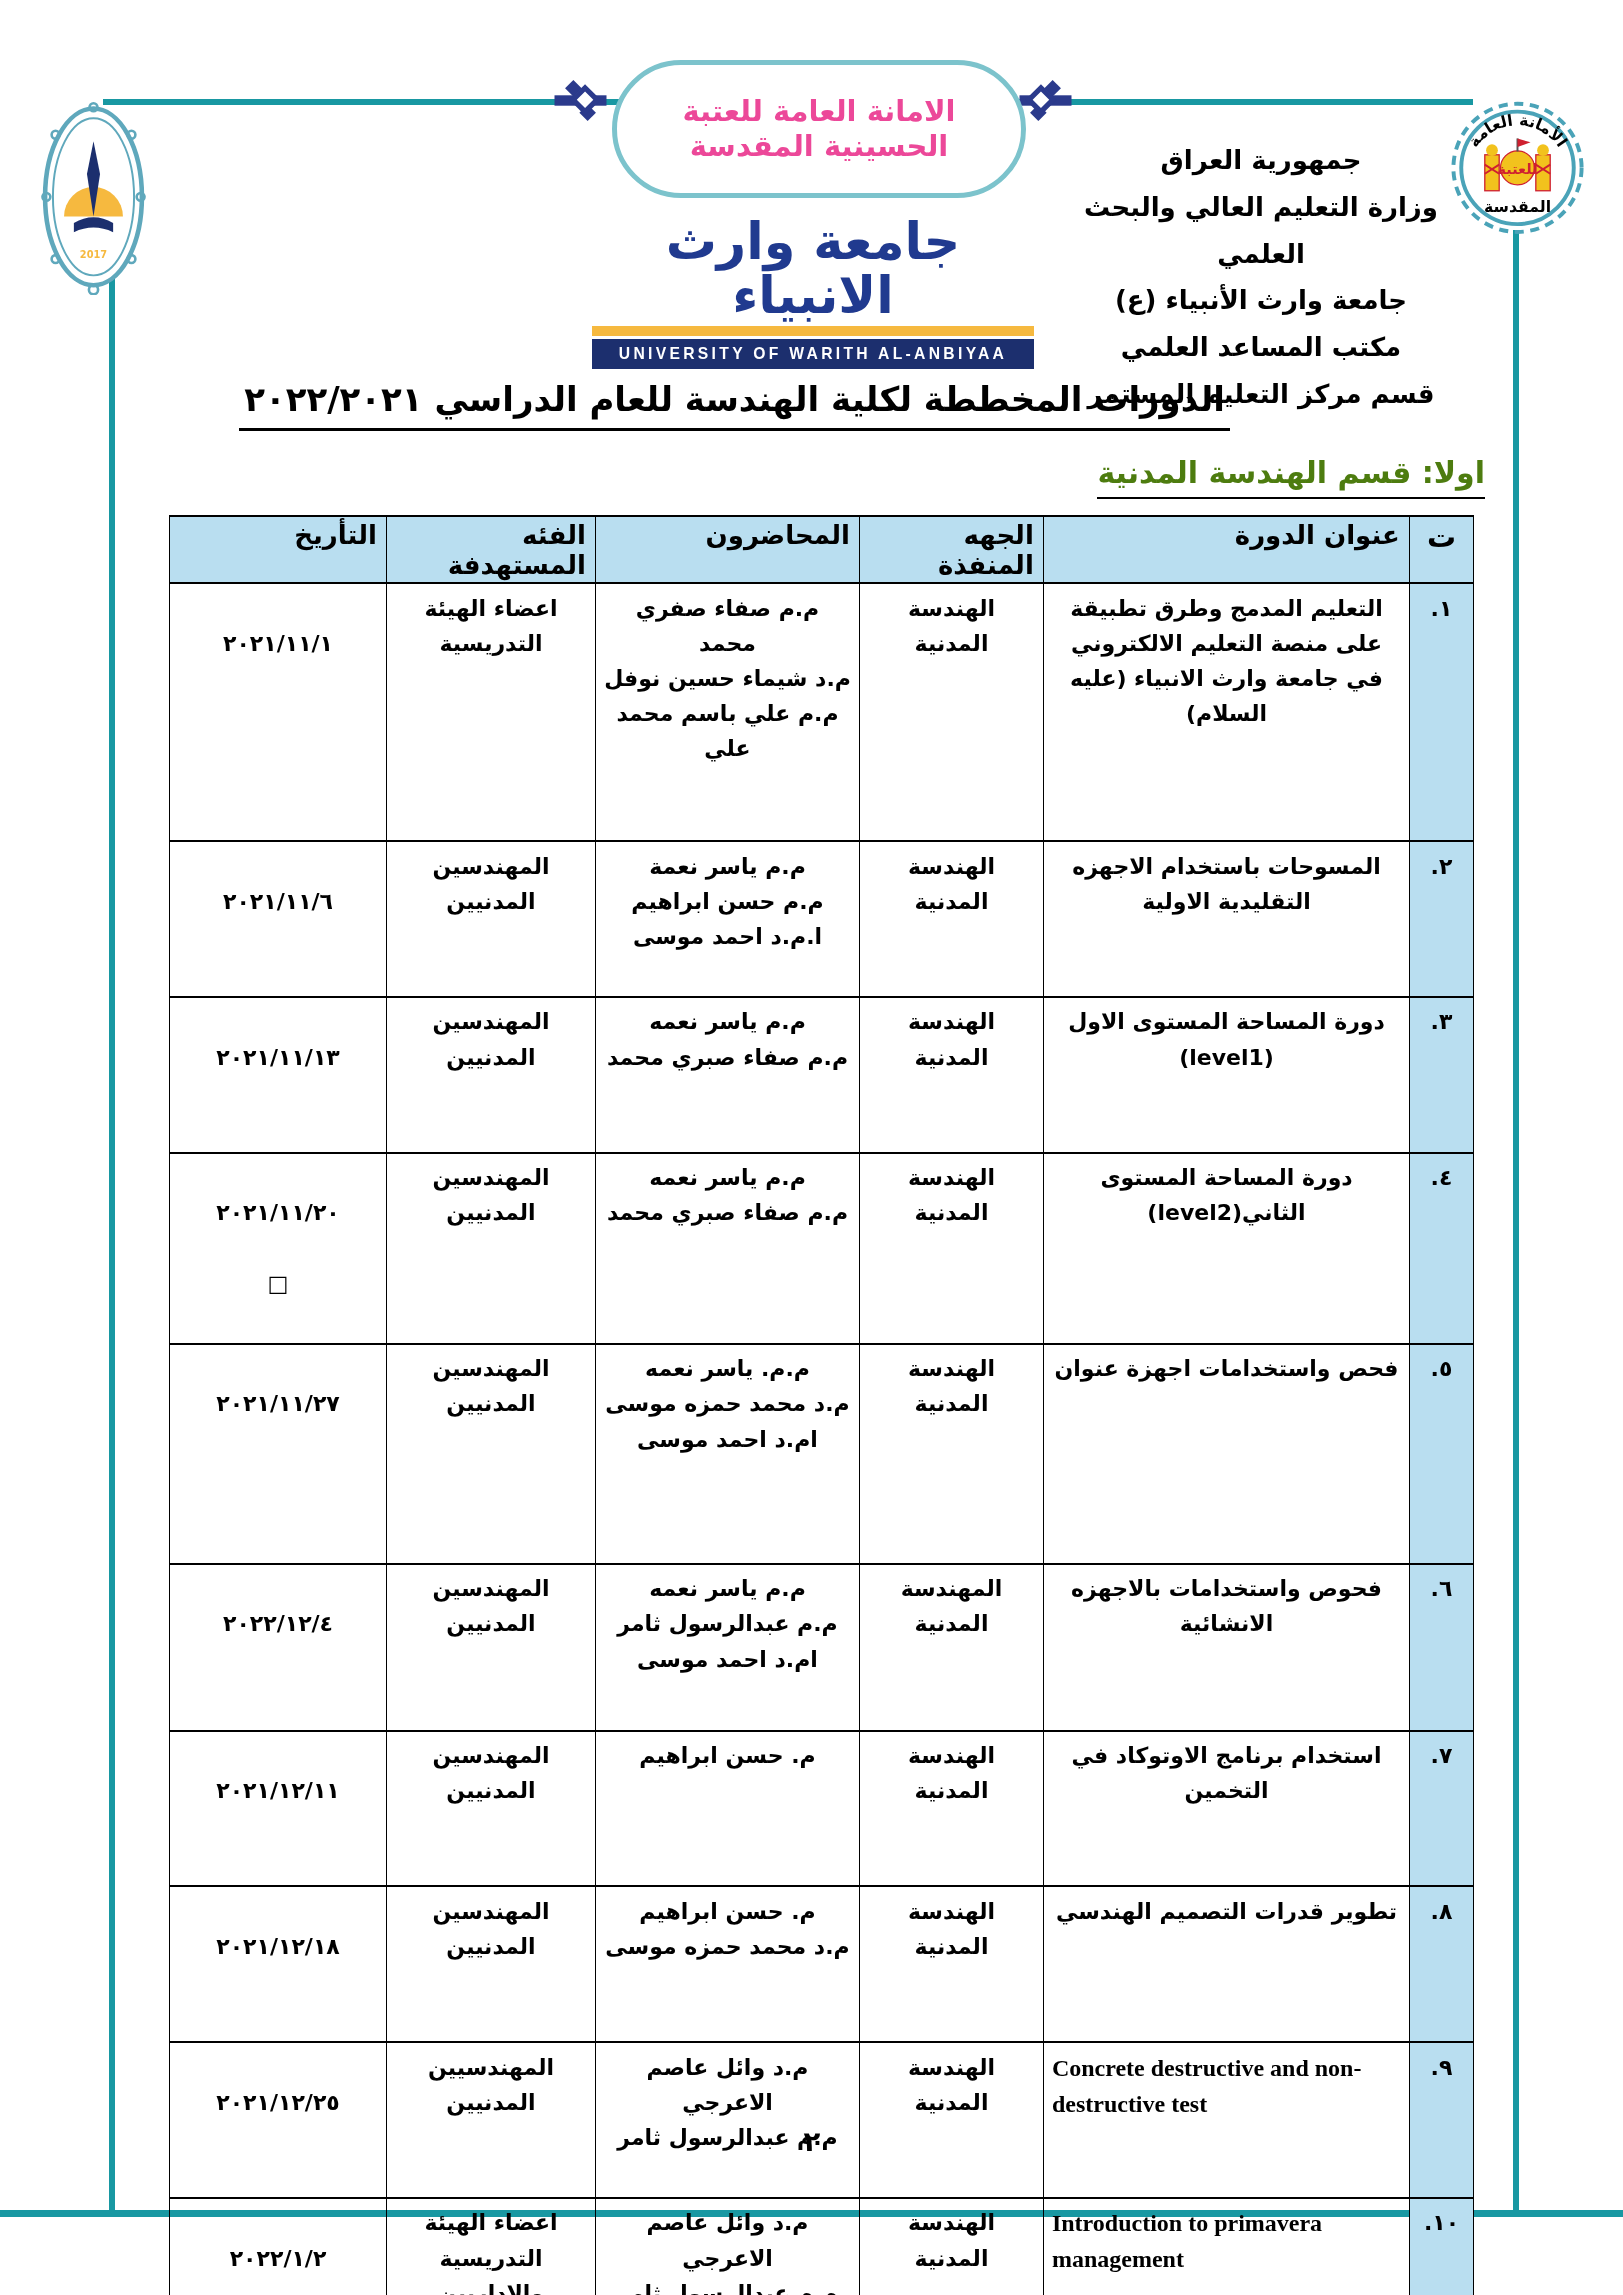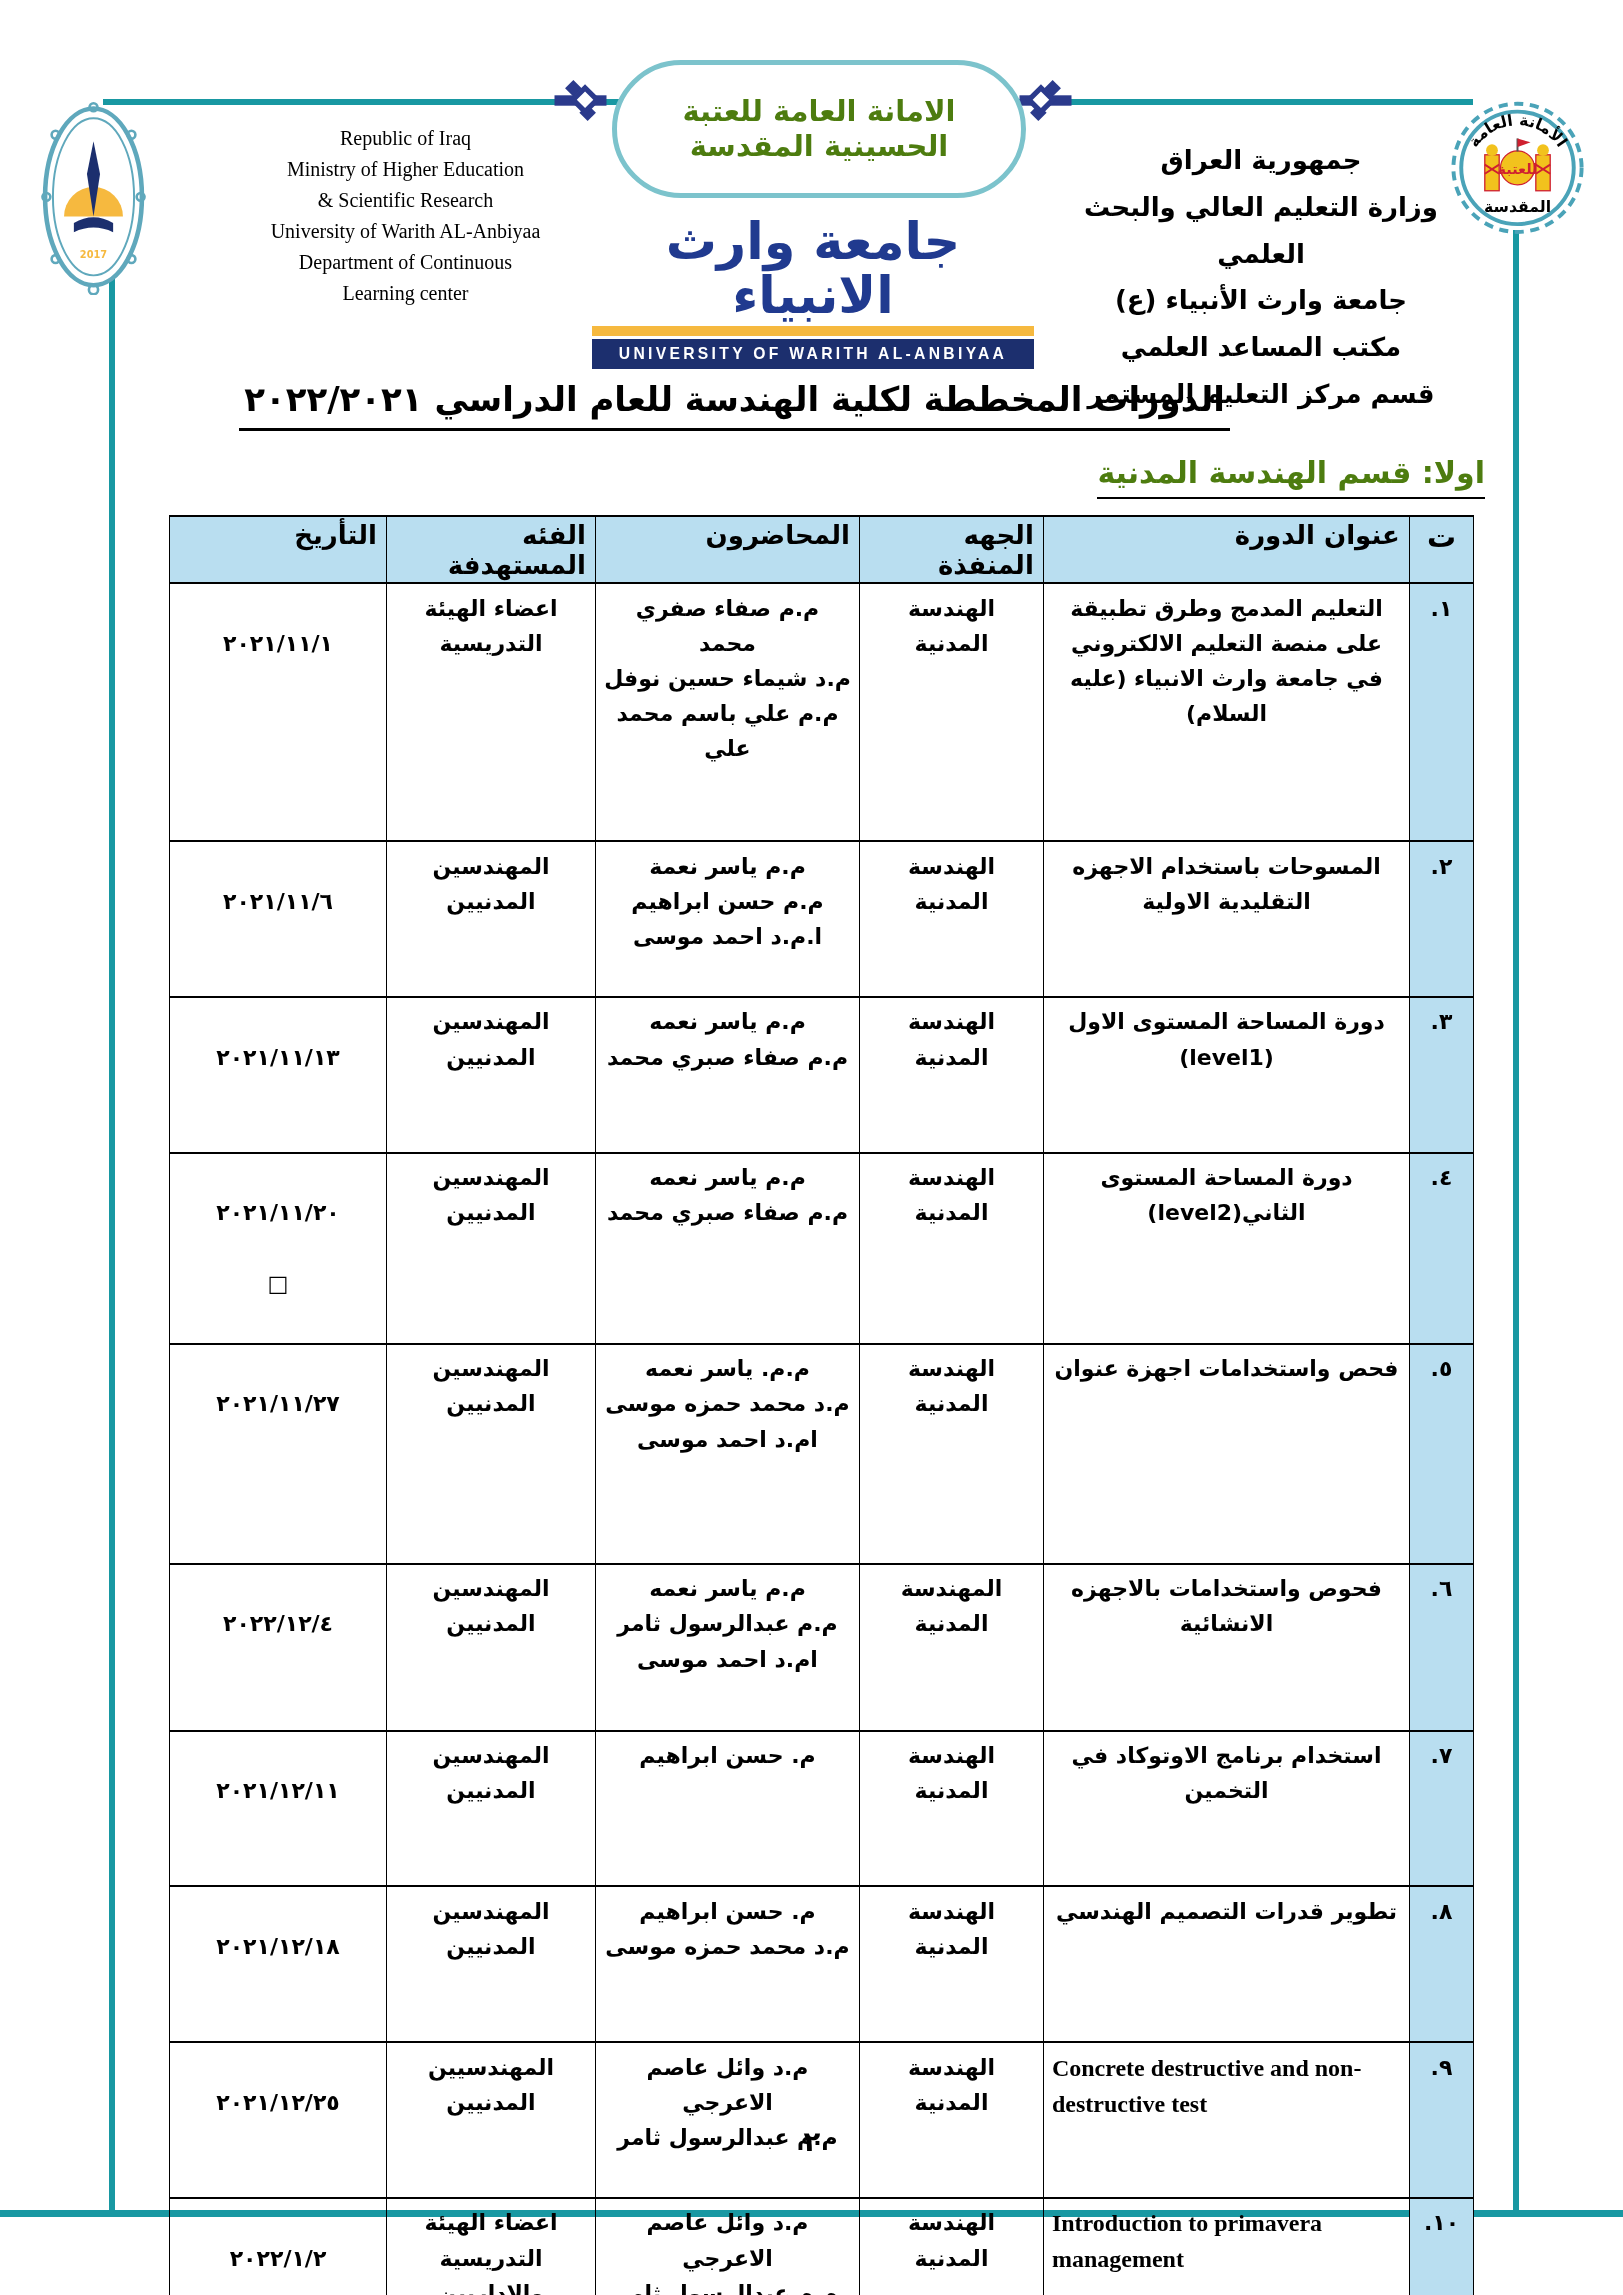--- a/index.html
+++ b/index.html
@@ -17,21 +17,21 @@
   .hdr-en{position:absolute;left:209px;top:123px;width:393px;text-align:center;
           font-family:"Liberation Serif","DejaVu Serif",serif;font-size:20px;color:#000;
           line-height:1.55;white-space:pre-line;}
   .hdr-ar{position:absolute;left:1078px;top:137px;width:366px;text-align:center;direction:rtl;
           font-size:26px;font-weight:bold;color:#000;line-height:1.8;white-space:pre-line;}
 
   
   .banner{position:absolute;left:612px;top:60px;width:404px;height:128px;background:#fff;
           border:5.9px solid #7cc3cc;border-radius:72px;display:flex;align-items:center;
           justify-content:center;z-index:3;}
-  .banner span{font-size:29px;font-weight:bold;color:#4d7c0f;direction:rtl;text-align:center;
+  .banner span{font-size:29px;font-weight:bold;color:#ec4899;direction:rtl;text-align:center;
           line-height:1.2;padding:0 19.6px;}
   .knot{position:absolute;top:68px;z-index:2;}
   .knot-left{left:548px;}
   .knot-right{left:1013px;}
 
   
   .uni-logo{position:absolute;left:592px;top:215px;width:442px;z-index:3;text-align:center;}
   .uni-logo .ar{font-size:51px;font-weight:bold;color:#203a8f;direction:rtl;line-height:1.05;
                 font-family:"DejaVu Sans",sans-serif;}
   .uni-logo .bar{height:10.5px;background:#f6b93f;margin:3.9px 0 2.6px 0;}
@@ -107,26 +107,20 @@
           <circle cx="138" cy="240" r="6"></circle>
           <circle cx="80" cy="287" r="7"></circle>
       </g>
       <path d="M35,175 a45,45 0 0 1 90,0 z" fill="#f6b93f"></path>
       <polygon points="80,60 70,110 80,175 90,110" fill="#1c2f6e"></polygon>
       <path d="M50,185 q30,-18 60,0 v14 q-30,-14 -60,0 z" fill="#1c2f6e"></path>
       <text x="80" y="238" text-anchor="middle" font-size="15" font-weight="bold" fill="#f6b93f" font-family="DejaVu Sans, sans-serif">2017</text>
     </svg>
   </div>
 
-  <div class="hdr-en">Republic of Iraq
-Ministry of  Higher Education
-&amp; Scientific Research
-University of  Warith AL-Anbiyaa
-Department of Continuous
-Learning center</div>
 
   <div class="knot knot-left">
     <svg width="65" height="65" viewBox="0 0 100 100">
       <g fill="#2b3a8c">
         <rect x="10" y="42" width="80" height="16"></rect>
         <rect x="30" y="22" width="18" height="18" transform="rotate(45 39 31)"></rect>
         <rect x="52" y="60" width="18" height="18" transform="rotate(45 61 69)"></rect>
         <rect x="44" y="36" width="26" height="26" transform="rotate(45 57 49)" fill="#fff" stroke="#2b3a8c" stroke-width="8"></rect>
       </g>
     </svg>

